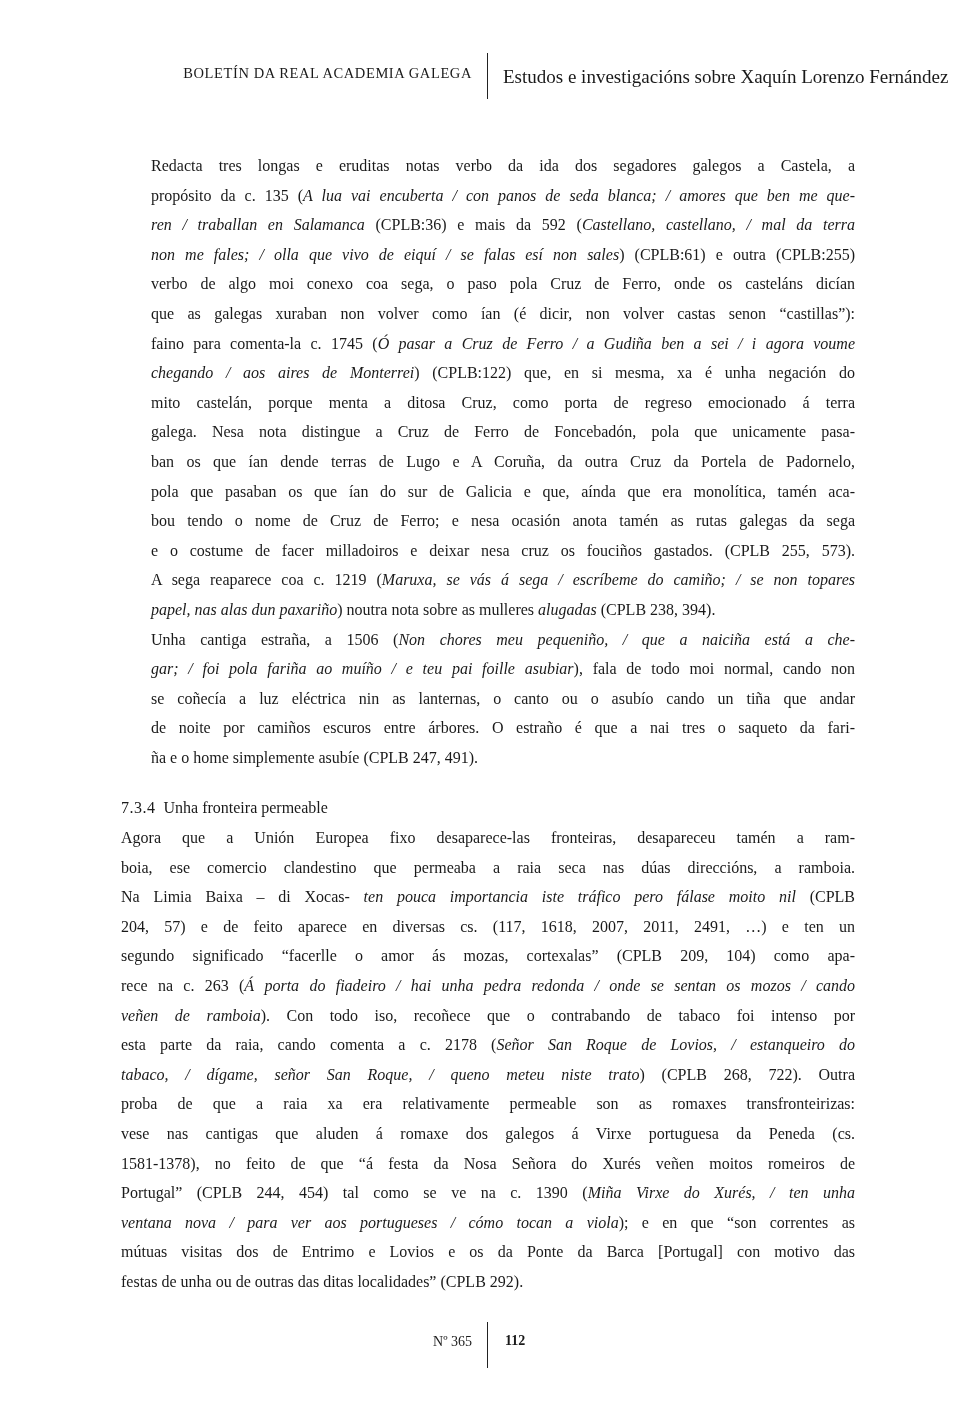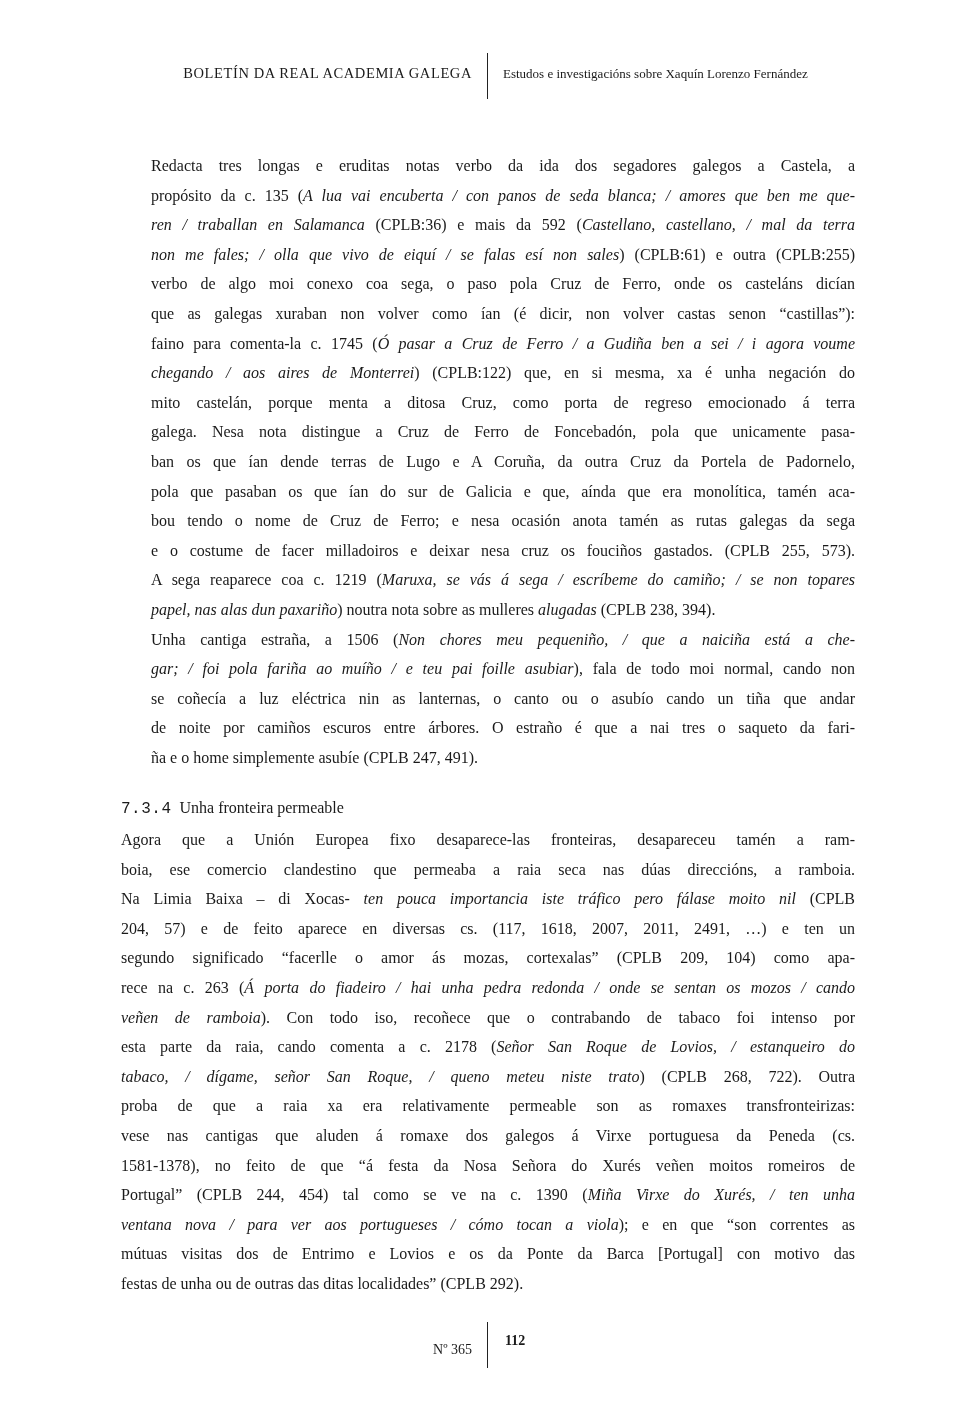--- a/index.html
+++ b/index.html
@@ -1,31 +1,31 @@
 <!DOCTYPE html>
 <html><head>
 <meta charset="utf-8">
 <style>
   html, body { margin: 0; padding: 0; background: #ffffff; }
   body { width: 975px; height: 1417px; position: relative; overflow: hidden;
          font-family: "Liberation Serif", "DejaVu Serif", serif; color: #1a1a1a; }
   .header { position: absolute; top: 53px; left: 0; width: 975px; height: 46px; }
   .header .left { position: absolute; right: 503px; top: 12px; font-size: 14.5px; letter-spacing: 0.6px; white-space: nowrap; }
   .header .rule { position: absolute; left: 487px; top: 0; width: 1px; height: 46px; background: #222; }
-  .header .right { position: absolute; left: 503px; top: 13px; font-size: 13px; white-space: nowrap; }
+  .header .right { position: absolute; left: 503px; top: 13px; font-size: 19px; white-space: nowrap; }
   .body { position: absolute; left: 121px; top: 151px; width: 734px; font-size: 16px; line-height: 29.6px; text-align: justify; }
   .body p { margin: 0; }
   .body p.indent { text-indent: 30px; }
   .line { display: block; text-align: justify; text-align-last: justify; white-space: nowrap; }
   .line.last { text-align-last: left; }
   em { font-style: italic; }
   .section { margin-top: 21px !important; }
-  .section-num { letter-spacing: 0.5px; margin-right: 8px; font-family: Liberation Mono, monospace; }
+  .section-num { letter-spacing: 0.5px; margin-right: 8px; }
   .footer { position: absolute; top: 1322px; left: 0; width: 975px; height: 46px; }
-  .footer .issue { position: absolute; right: 503px; top: 12px; font-size: 14px; white-space: nowrap; margin-top: 8px; }
+  .footer .issue { position: absolute; right: 503px; top: 12px; font-size: 14px; white-space: nowrap; }
   .footer .rule { position: absolute; left: 487px; top: 0; width: 1px; height: 46px; background: #222; }
   .footer .page { position: absolute; left: 505px; top: 11px; font-size: 14px; font-weight: bold; }
 </style>
 </head>
 <body>
 
 <div class="header">
   <span class="left">BOLETÍN DA REAL ACADEMIA GALEGA</span>
   <span class="rule"></span>
   <span class="right">Estudos e investigacións sobre Xaquín Lorenzo Fernández</span>

